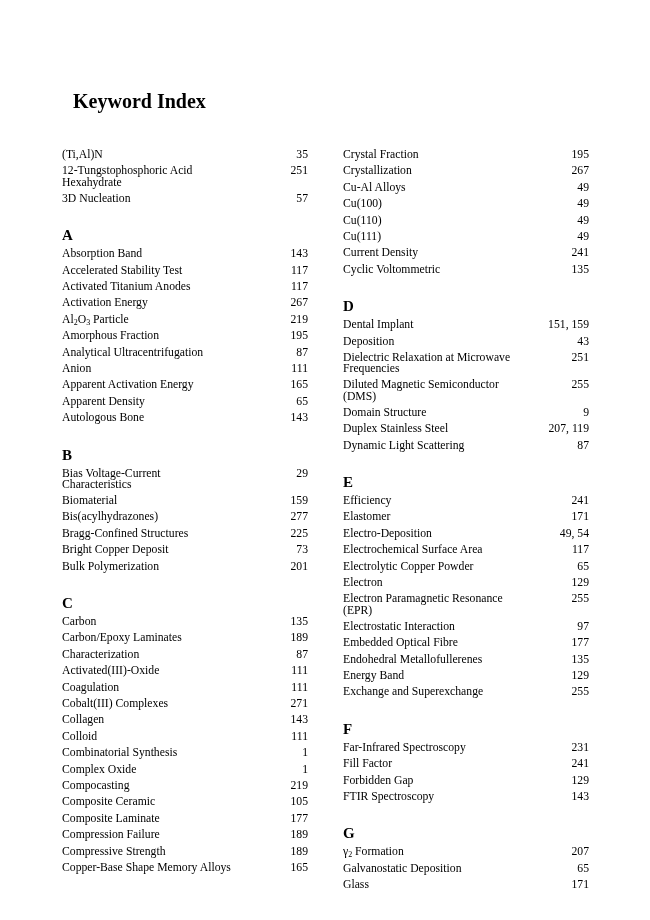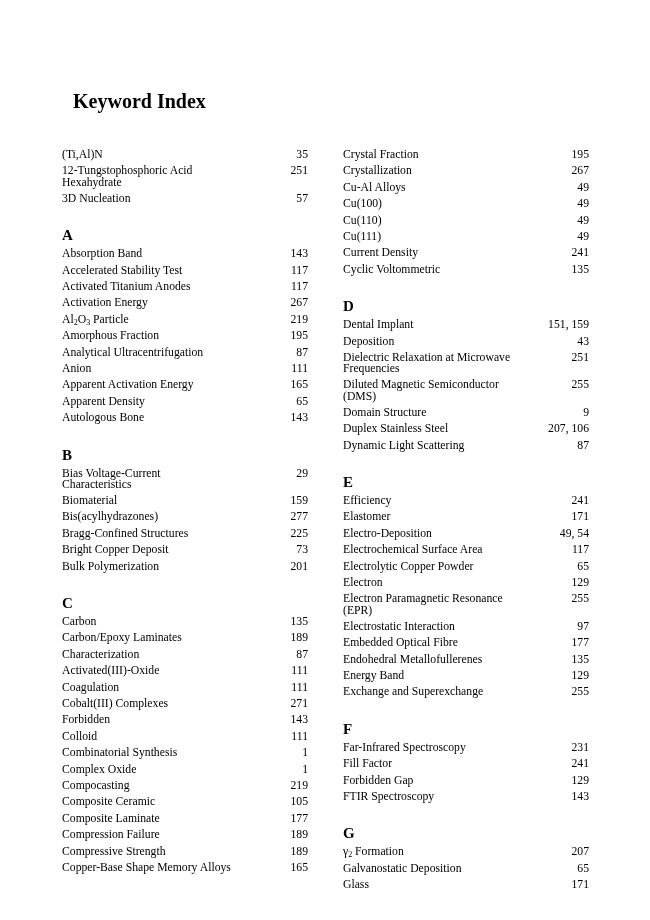--- a/index.html
+++ b/index.html
@@ -131,21 +131,21 @@
       </div>
       <div class="entry">
         <span class="term">Coagulation</span>
         <span class="pages">111</span>
       </div>
       <div class="entry">
         <span class="term">Cobalt(III) Complexes</span>
         <span class="pages">271</span>
       </div>
       <div class="entry">
-        <span class="term">Forbidden</span>
+        <span class="term">Collagen</span>
         <span class="pages">143</span>
       </div>
       <div class="entry">
         <span class="term">Colloid</span>
         <span class="pages">111</span>
       </div>
       <div class="entry">
         <span class="term">Combinatorial Synthesis</span>
         <span class="pages">1</span>
       </div>
@@ -231,21 +231,21 @@
       <div class="entry wrap">
         <span class="term">Diluted Magnetic Semiconductor (DMS)</span>
         <span class="pages">255</span>
       </div>
       <div class="entry">
         <span class="term">Domain Structure</span>
         <span class="pages">9</span>
       </div>
       <div class="entry">
         <span class="term">Duplex Stainless Steel</span>
-        <span class="pages">207, 106</span>
+        <span class="pages">207, 119</span>
       </div>
       <div class="entry">
         <span class="term">Dynamic Light Scattering</span>
         <span class="pages">87</span>
       </div>
     </div>
     <div class="section">
       <div class="letter">E</div>
       <div class="entry">
         <span class="term">Efficiency</span>

